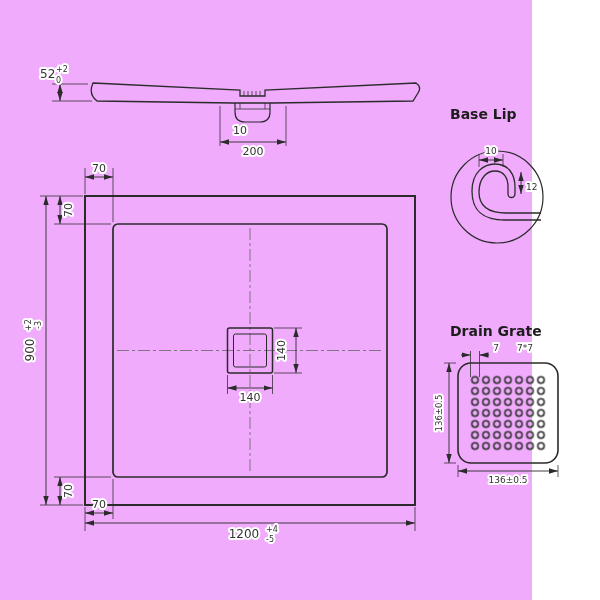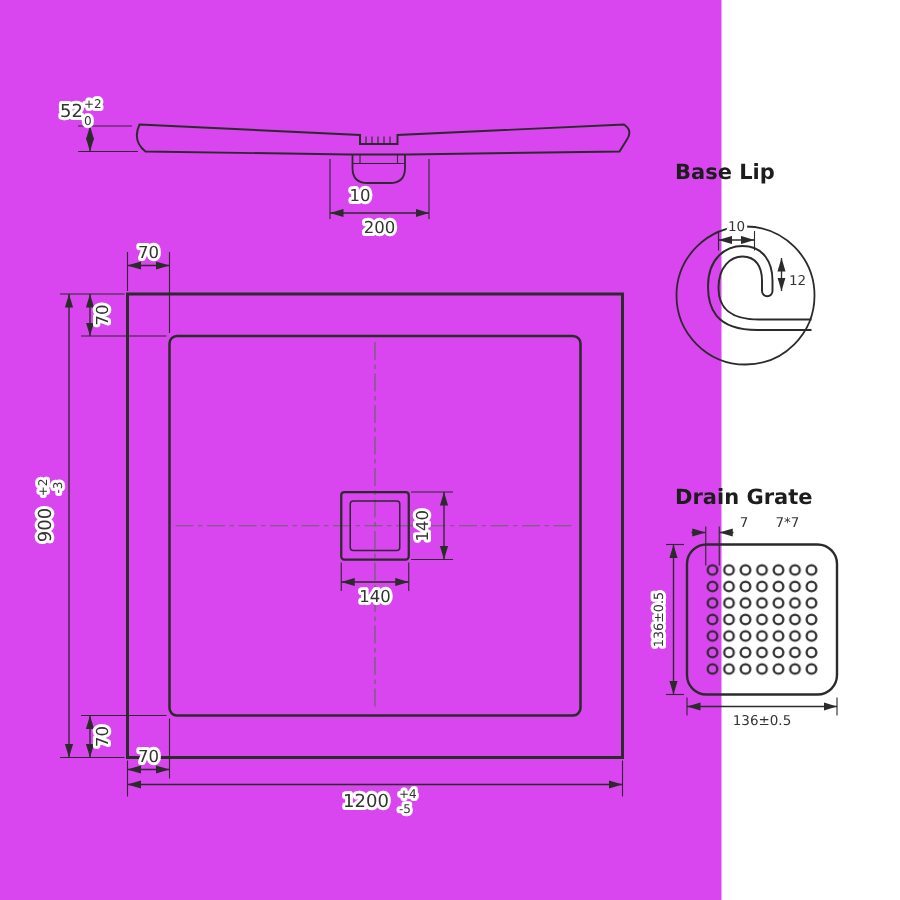--- a/index.html
+++ b/index.html
@@ -1,16 +1,16 @@
 <!DOCTYPE html>
 <html><head>
 <meta charset="utf-8">
 <style>
   html,body{margin:0;padding:0;background:#fff;}
-  .page{width:481px;height:600px;background:#d946ef;position:relative;font-family:"DejaVu Sans",sans-serif;}
+  .page{width:532px;height:600px;background:#f0abfc;position:relative;font-family:"DejaVu Sans",sans-serif;}
   svg text{font-family:"DejaVu Sans",sans-serif;fill:#333;font-size:11px;}
   svg .halo{paint-order:stroke;stroke:#fff;stroke-width:4px;stroke-linejoin:round;}
   svg .tol{font-size:8px;}
   svg .big{font-size:12px;}
   svg .small{font-size:9px;}
   svg .tiny{font-size:8.5px;}
   svg .title{font-size:14px;font-weight:bold;fill:#1d1d1d;}
   svg .outline{stroke:#2b2b2b;fill:none;}
   svg .dim{stroke:#2b2b2b;stroke-width:0.9;fill:none;}
   svg .ext{stroke:#2b2b2b;stroke-width:0.75;fill:none;}

